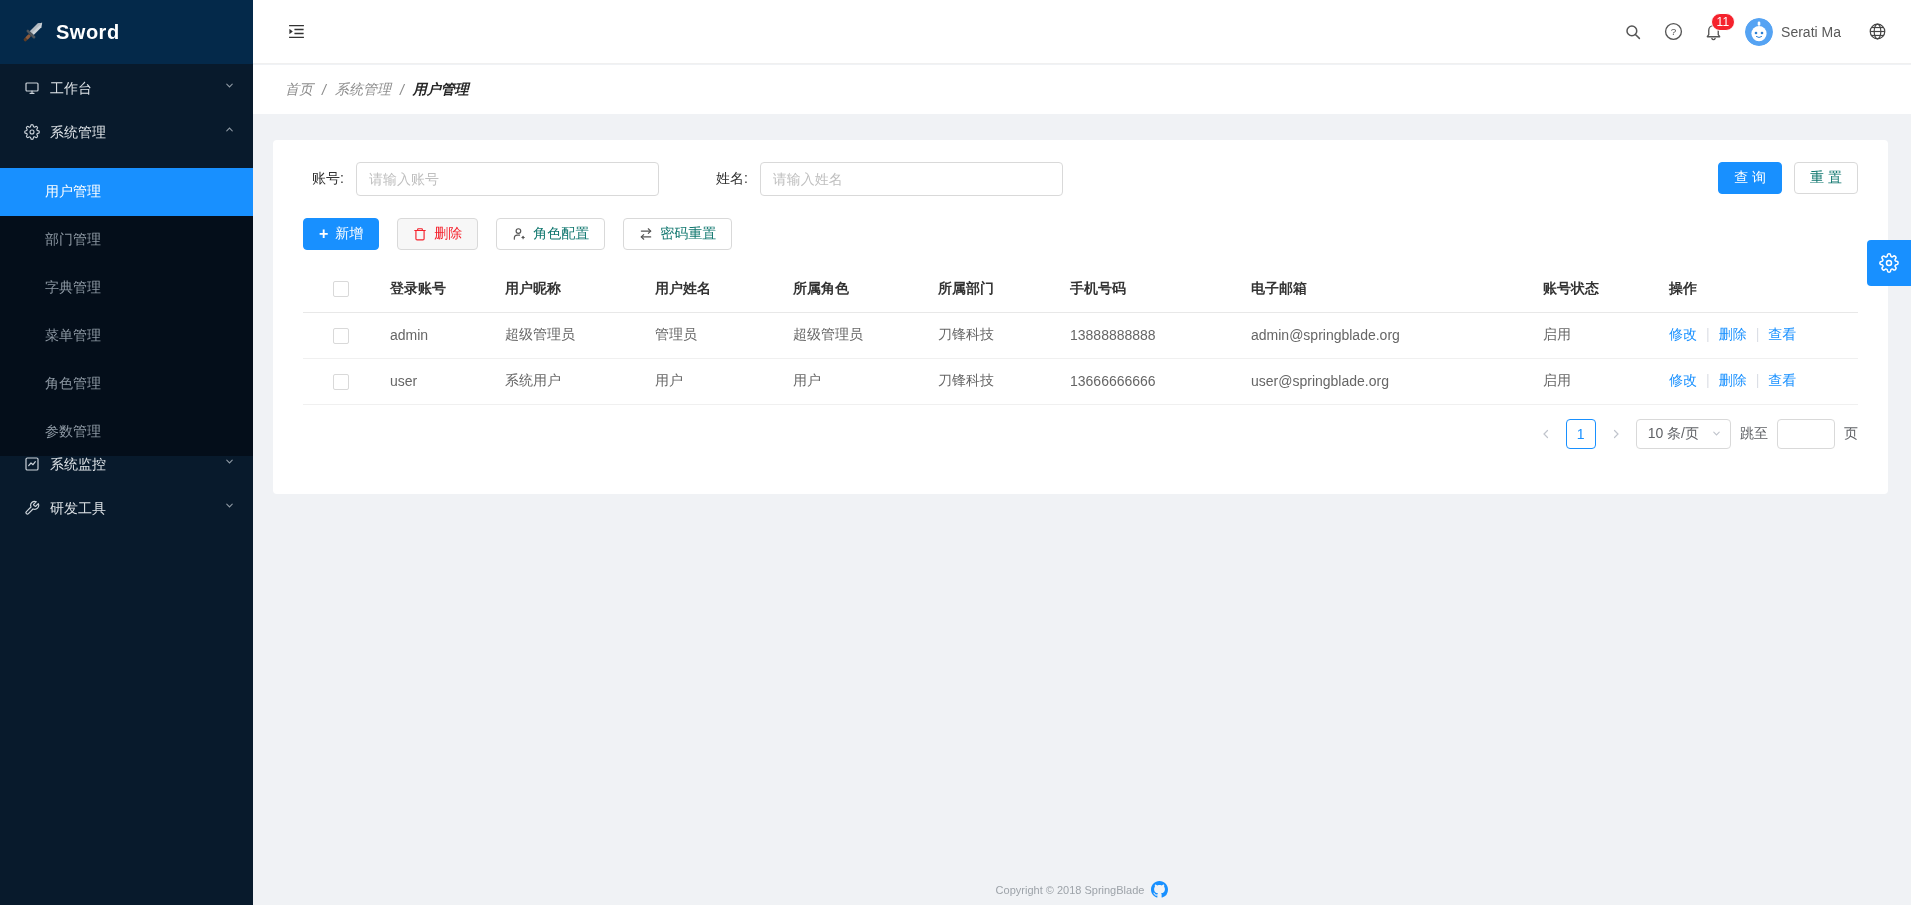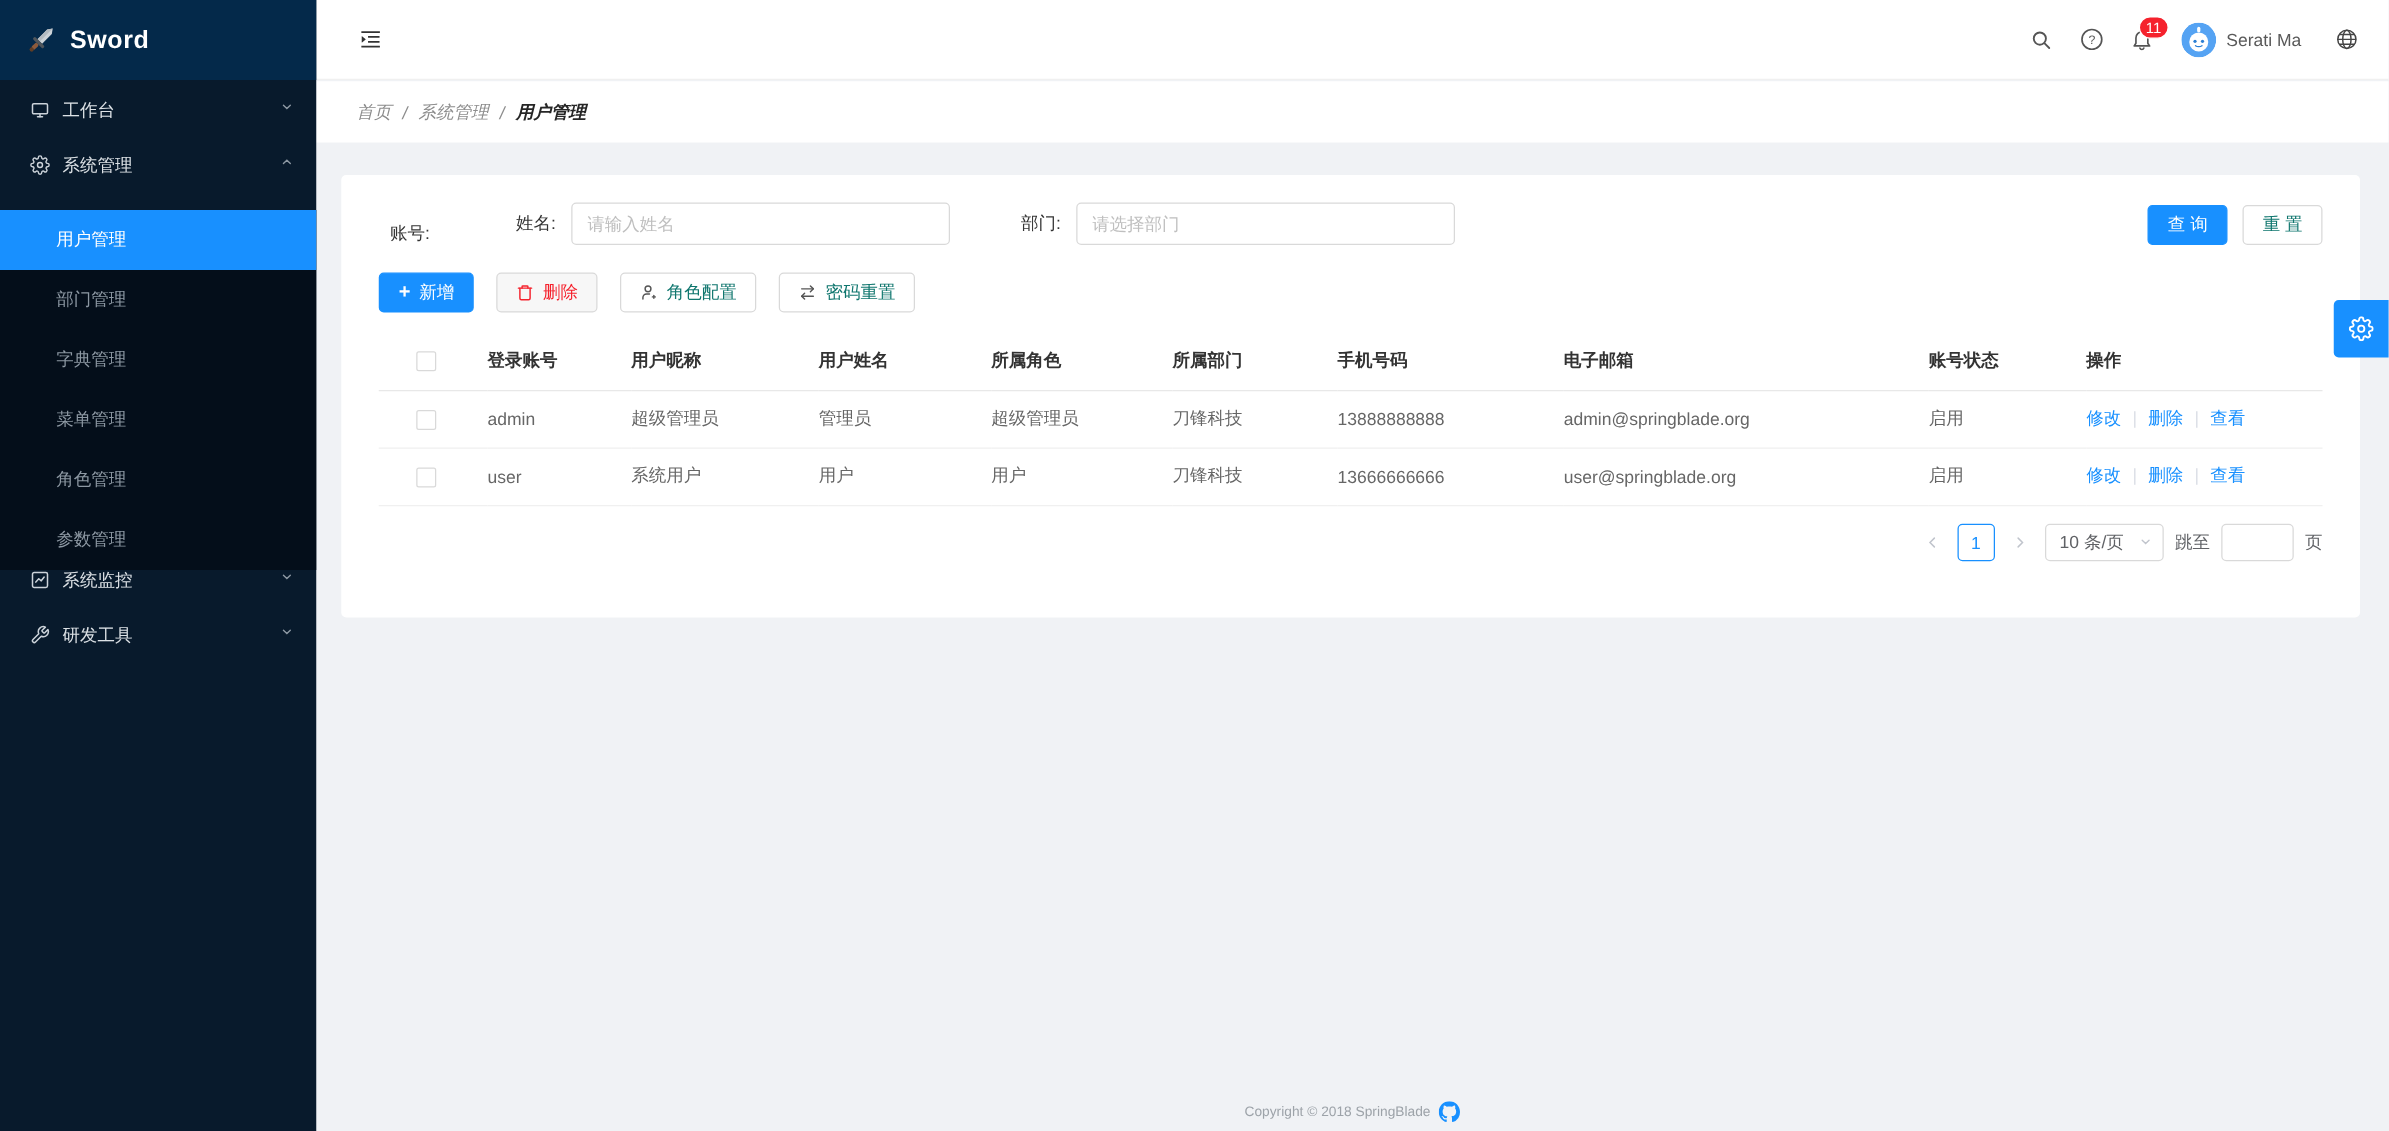--- a/index.html
+++ b/index.html
@@ -39,21 +39,21 @@
   
   .breadcrumb-bar { position:absolute; left:253px; top:65px; right:0; height:49px; background:#fff;
                     display:flex; align-items:center; padding-left:32px; gap:9px; color:#8c8c8c;font-style:italic; }
   .breadcrumb-bar .crumb { cursor:pointer; }
   .breadcrumb-bar .current { color:#262626; font-weight:bold; cursor:default; }
 
   
   .card { position:absolute; left:273px; top:140px; width:1615px; height:354px; background:#fff;
           border-radius:4px; padding:22px 30px 0 30px; }
 
-  .filter-row { display:flex; align-items:flex-end; }
+  .filter-row { display:flex; align-items:flex-start; }
   .f-group { display:flex; align-items:center; margin-right:48px; }
   .f-label { margin:0 12px 0 9px; white-space:nowrap; color:#333; }
   .f-input { width:303px; height:34px; border:1px solid #d9d9d9; border-radius:4px; padding:0 12px;
              font-size:14px; color:#333; outline:none; font-family:inherit; }
   .f-input::placeholder { color:#bfbfbf; }
   .filter-btns { margin-left:auto; display:flex; gap:12px; }
 
   .btn { height:32px; padding:0 15px; border-radius:4px; border:1px solid #d9d9d9; background:#fff;
          color:#0f766e; font-size:14px; cursor:pointer; display:inline-flex; align-items:center; gap:7px;
          font-family:inherit; white-space:nowrap; }
@@ -251,28 +251,25 @@
   <span class="crumb">系统管理</span>
   <span>/</span>
   <span class="current">用户管理</span>
 </div>
 
 <main class="card">
 
   <div class="filter-row">
     <div class="f-group">
       <label class="f-label">账号:</label>
+      <input class="f-input" placeholder="请输入账号" style="">
     </div>
     <div class="f-group">
       <label class="f-label">姓名:</label>
       <input class="f-input" placeholder="请输入姓名" style="">
-    </div>
-    <div class="f-group">
-      <label class="f-label">部门:</label>
-      <input class="f-input" placeholder="请选择部门" style="">
     </div>
     <div class="filter-btns">
       <button class="btn btn-primary">查 询</button>
       <button class="btn">重 置</button>
     </div>
   </div>
 
   <div class="toolbar">
     <button class="btn btn-primary">
       <span class="plus-glyph">+</span>

